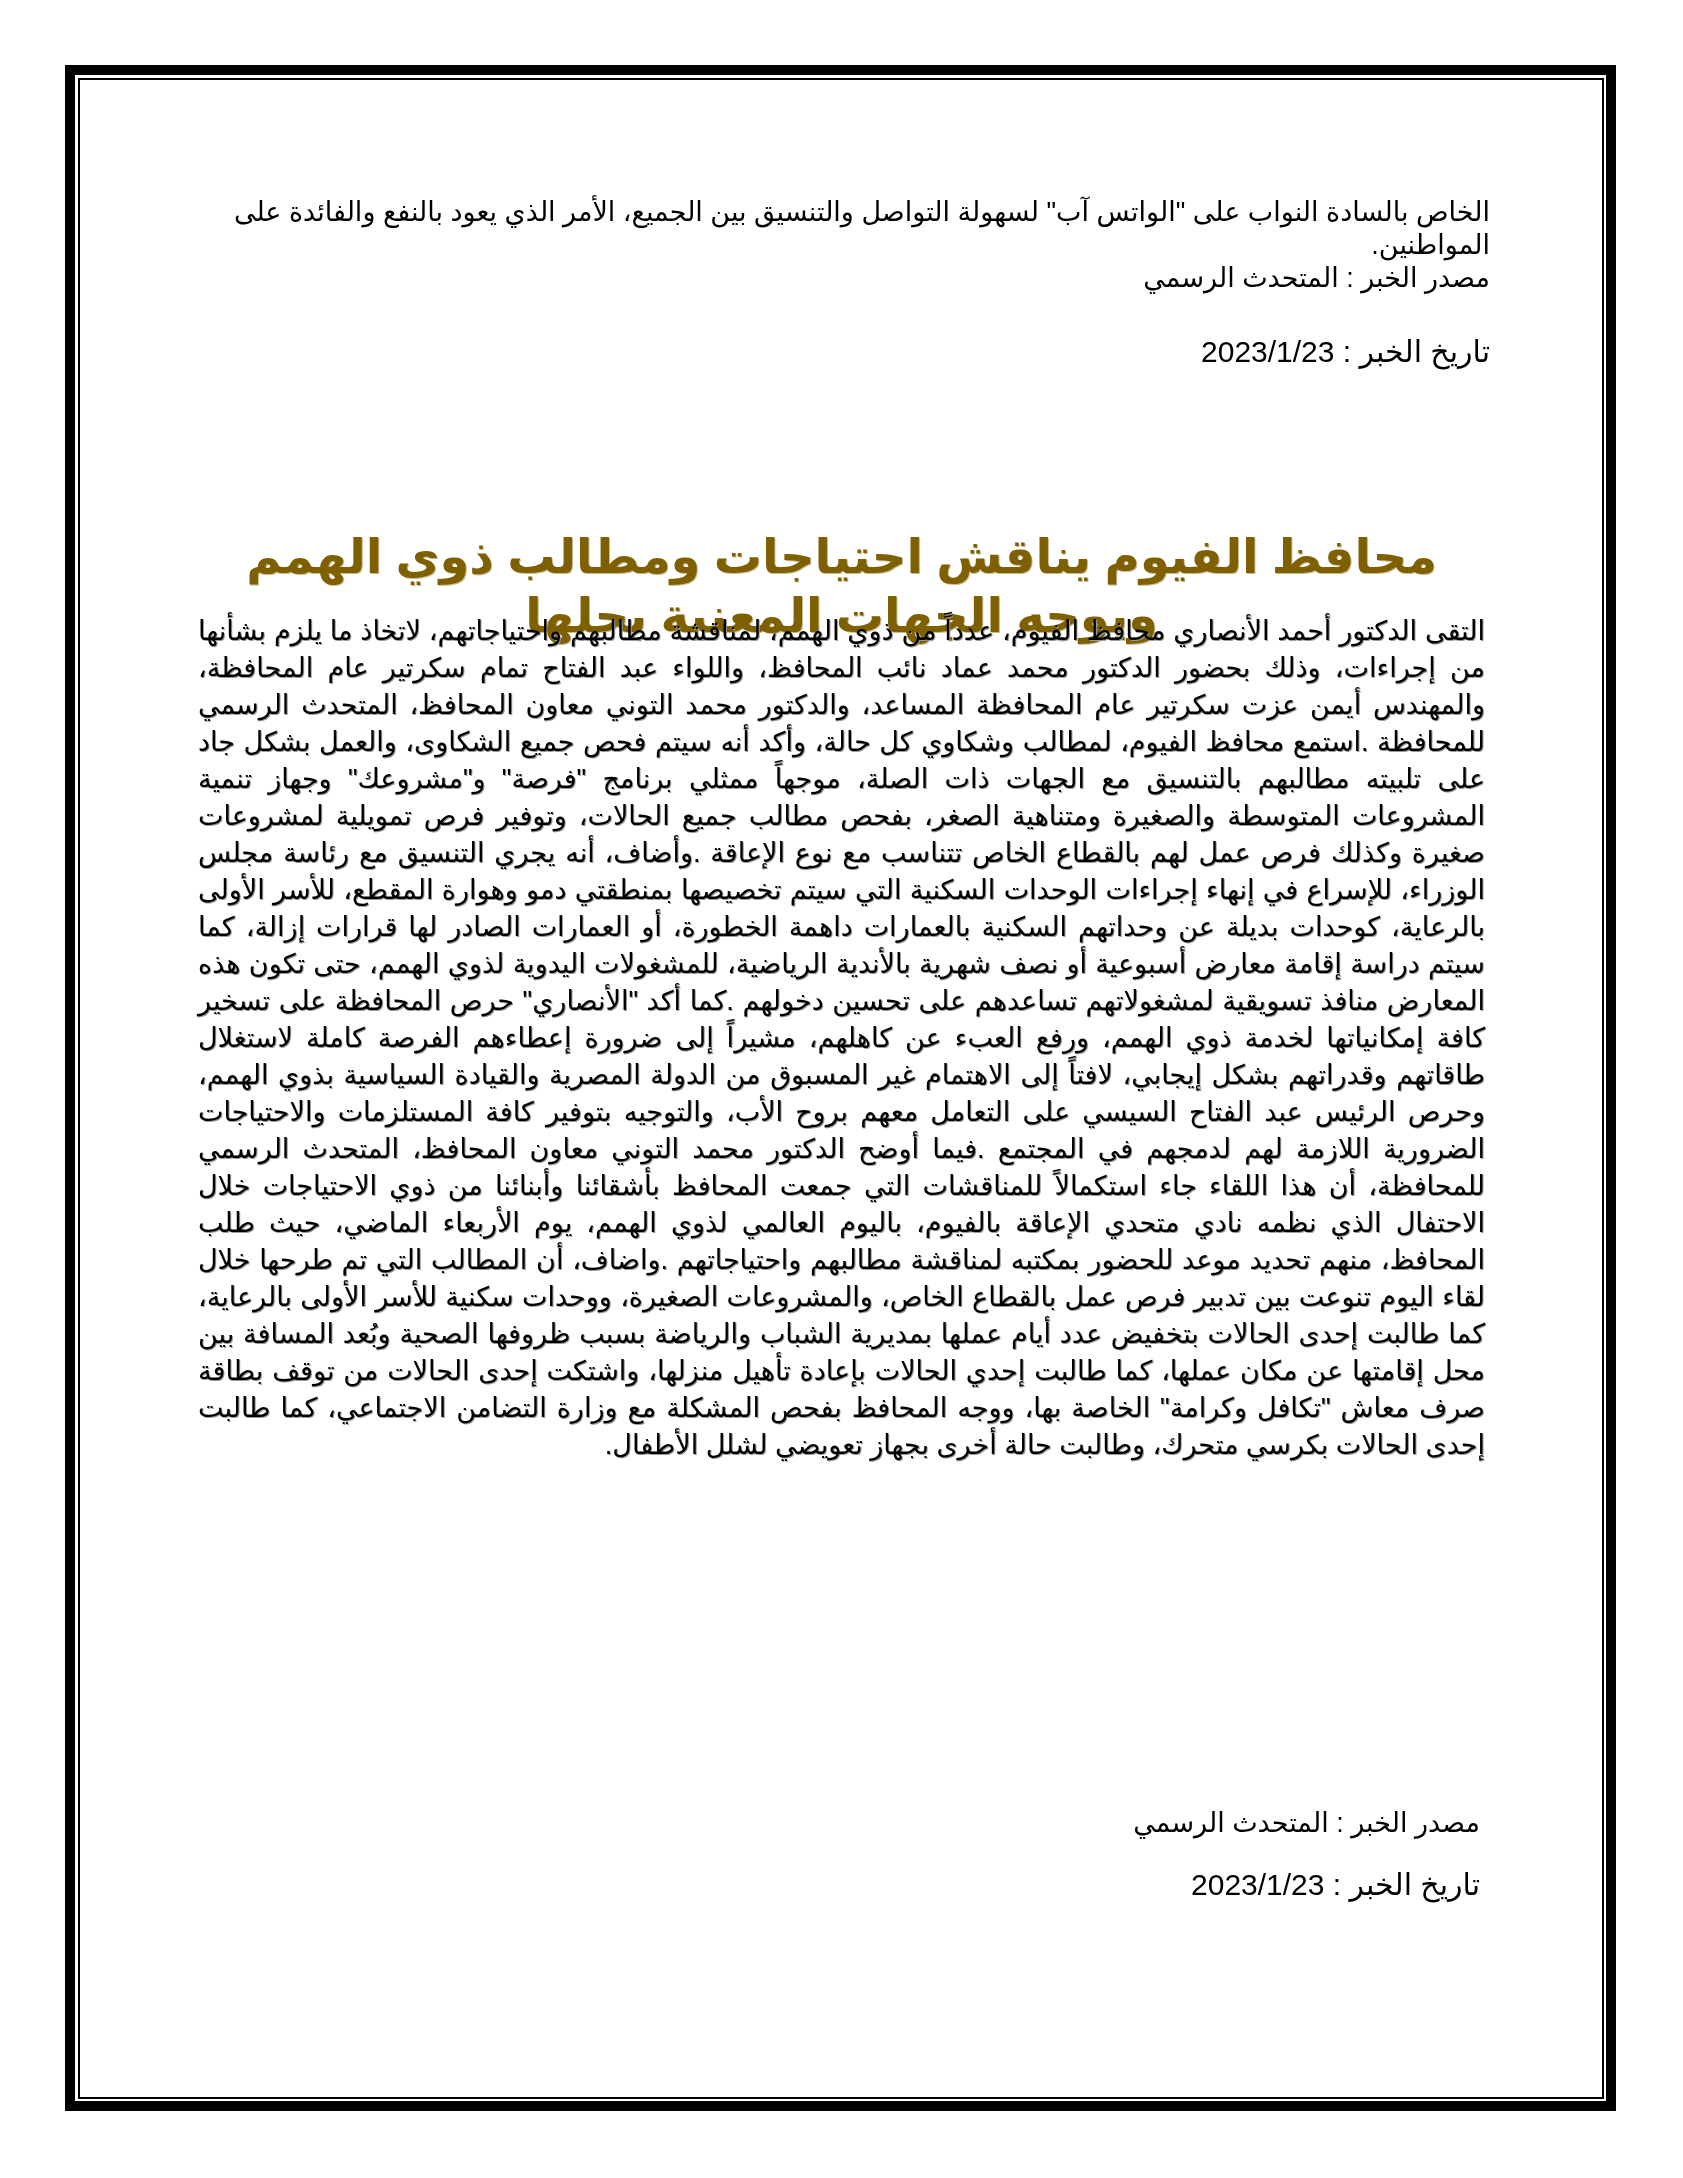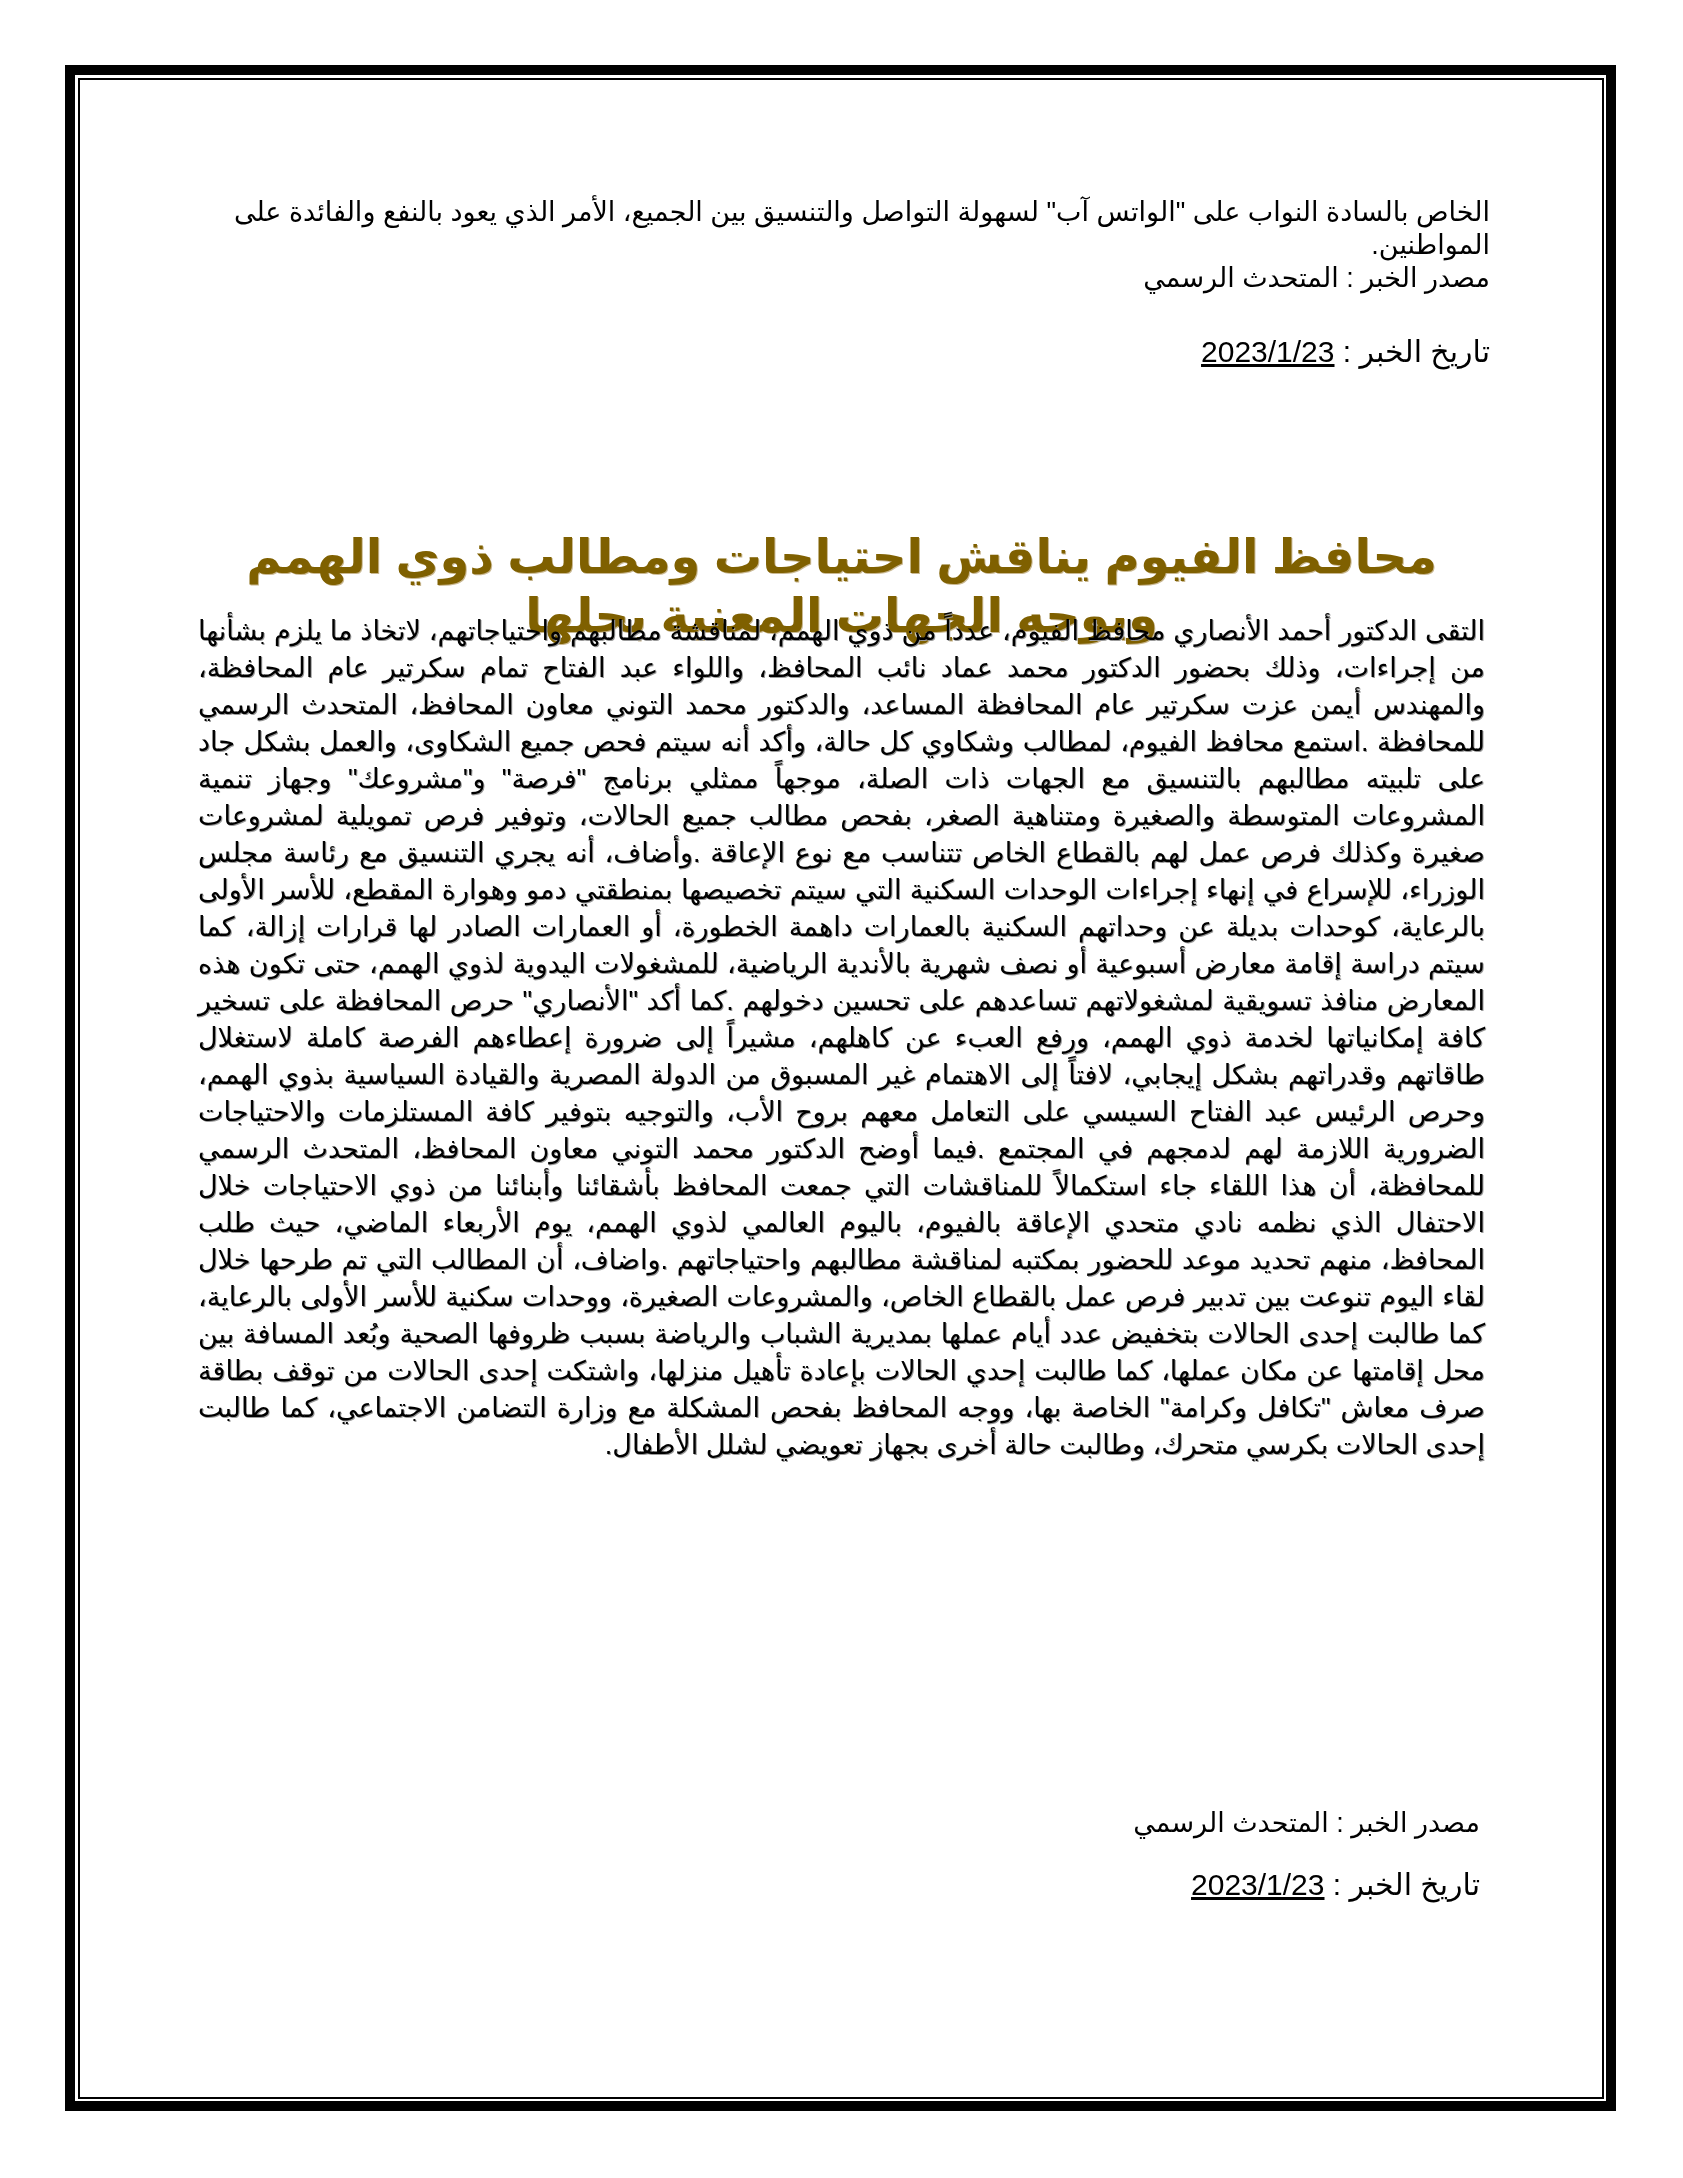--- a/index.html
+++ b/index.html
@@ -30,21 +30,21 @@
   }
   .body-text {
     top: 613px; left: 198px; width: 1287px;
     font-size: 27px; line-height: 37px; font-weight: normal;
     text-align: justify; text-align-last: right;
     text-shadow: 1px 1px 0 #9a9a9a;
   }
   .footer { top: 1807px; left: 693px; width: 787px; font-size: 27px; }
   .footer p { margin: 0; }
   .footer .date { margin-top: 28px; font-size: 30px; }
-  .num { direction: ltr; unicode-bidi: embed; text-decoration: underline; }
+  .num { direction: ltr; unicode-bidi: embed; }
 </style>
 </head>
 <body>
 
 <div class="frame-outer"></div>
 <div class="frame-inner"></div>
 
 <div class="doc top-block">
   <p>الخاص بالسادة النواب على "الواتس آب" لسهولة التواصل والتنسيق بين الجميع، الأمر الذي يعود بالنفع والفائدة على المواطنين.</p>
   <p>

